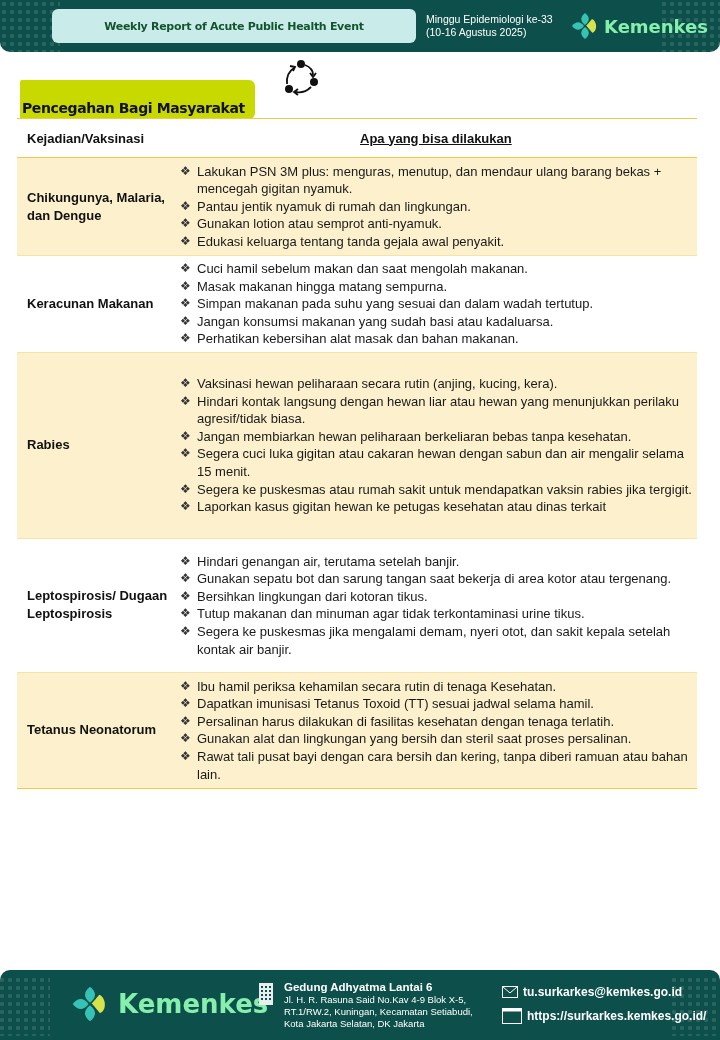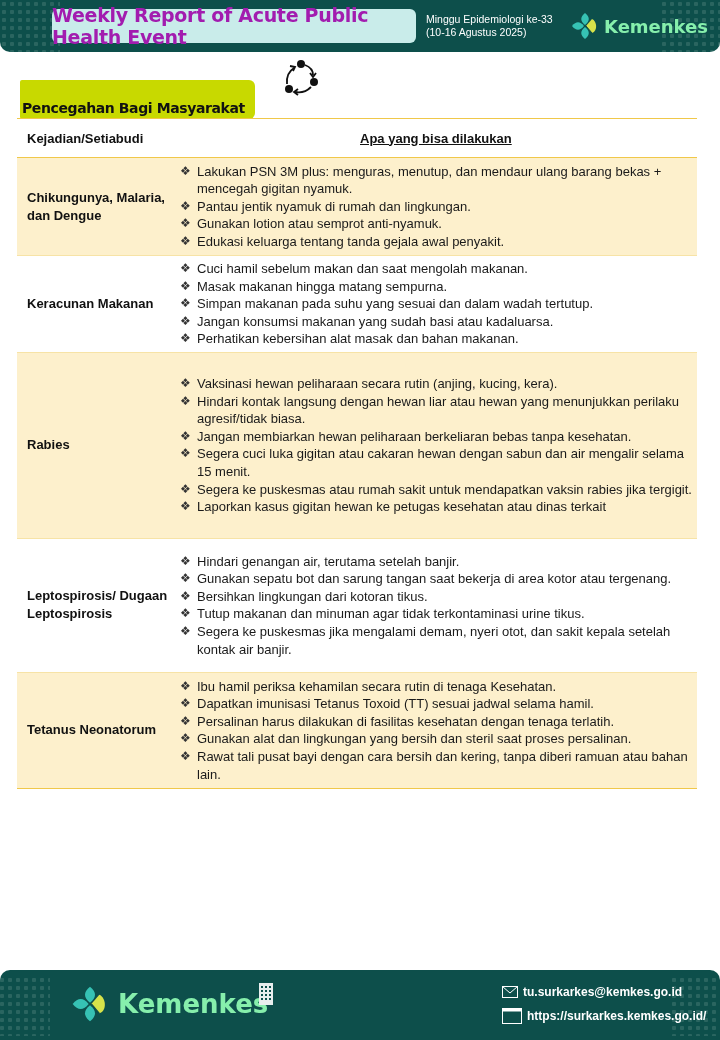--- a/index.html
+++ b/index.html
@@ -9,21 +9,21 @@
   
   .top-band { position:absolute; left:0; top:0; width:720px; height:52px; background:#0d4f4b;
               border-radius:0 0 10px 10px; overflow:hidden; }
   .batik { position:absolute; width:60px; height:60px; opacity:0.35;
            background-image: radial-gradient(circle, #5f8f88 2px, transparent 2.5px);
            background-size:8px 8px; }
   .batik.l { left:0; top:-8px; }
   .batik.r { right:0; top:0; }
   .title-pill { position:absolute; left:52px; top:9px; width:364px; height:34px; background:#c9ecea;
                 border-radius:6px; display:flex; align-items:center; justify-content:center; }
-  .title-pill span { font-family:"DejaVu Sans", sans-serif; font-weight:bold; font-size:19px; color:#a21caf;
+  .title-pill span { font-family:"DejaVu Sans", sans-serif; font-weight:bold; font-size:11px; color:#14532d;
                      letter-spacing:-0.3px; }
   .week { position:absolute; left:426px; top:13px; color:#fff; font-size:10.5px; line-height:13px; }
   .logo { position:absolute; display:flex; align-items:center; }
   .logo .txt { font-family:"DejaVu Sans", sans-serif; font-weight:bold; color:#86efac; }
   .logo-top { left:570px; top:11px; }
   .logo-top .txt { font-size:18px; margin-left:4px; }
 
   
   .sec-title { position:absolute; left:20px; top:80px; height:23px; padding:16px 10px 0 2px; background:#c8d900;
                border-radius:2px 6px 6px 2px; display:flex; align-items:center; }
@@ -99,21 +99,21 @@
   <path d="M30 15 L33 19 L36 15" stroke="#111" stroke-width="1.8" fill="none"></path>
   <path d="M31 29 Q24 36 15 34" stroke="#111" stroke-width="1.8" fill="none"></path>
   <path d="M18 31 L14 34 L18 37" stroke="#111" stroke-width="1.8" fill="none"></path>
   <path d="M7 26 Q6 15 14 10" stroke="#111" stroke-width="1.8" fill="none"></path>
   <path d="M10 8 L15 9 L13 13" stroke="#111" stroke-width="1.8" fill="none"></path>
 </svg>
 
 <table class="tbl">
   <thead>
     <tr>
-      <th class="c1">Kejadian/Setiabudi</th>
+      <th class="c1">Kejadian/Vaksinasi</th>
       <th class="c2">Apa yang bisa dilakukan</th>
     </tr>
   </thead>
   <tbody id="tbody">
       <tr class="odd row" style="height: 98px;">
         <td class="dis">Chikungunya, Malaria, dan Dengue</td>
         <td class="acts">
           <ul>
             <li><span class="bul">❖</span><span>Lakukan PSN 3M plus: menguras, menutup, dan mendaur ulang barang bekas + mencegah gigitan nyamuk.</span></li>
             <li><span class="bul">❖</span><span>Pantau jentik nyamuk di rumah dan lingkungan.</span></li>
@@ -197,20 +197,26 @@
         <rect x="7" y="8" width="2" height="2"></rect>
         <rect x="11" y="8" width="2" height="2"></rect>
       <rect x="3" y="12" width="2" height="2"></rect>
         <rect x="7" y="12" width="2" height="2"></rect>
         <rect x="11" y="12" width="2" height="2"></rect>
       <rect x="3" y="16" width="2" height="2"></rect>
         <rect x="7" y="16" width="2" height="2"></rect>
         <rect x="11" y="16" width="2" height="2"></rect>
     </g>
   </svg>
+  <div class="addr">
+    <div class="h">Gedung Adhyatma Lantai 6</div>
+    <div class="l">Jl. H. R. Rasuna Said No.Kav 4-9 Blok X-5,</div>
+    <div class="l">RT.1/RW.2, Kuningan, Kecamatan Setiabudi,</div>
+    <div class="l">Kota Jakarta Selatan, DK Jakarta</div>
+  </div>
   <div class="contact c-mail">
     <svg width="16" height="12" viewBox="0 0 16 12">
       <rect x="0.5" y="0.5" width="15" height="11" fill="none" stroke="#fff"></rect>
       <path d="M0.5 0.5 L8 7 L15.5 0.5" fill="none" stroke="#fff"></path>
     </svg>
     <span>tu.surkarkes@kemkes.go.id</span>
   </div>
   <div class="contact c-web">
     <svg width="20" height="16" viewBox="0 0 20 16">
       <rect x="0.5" y="0.5" width="19" height="15" fill="none" stroke="#fff"></rect>

